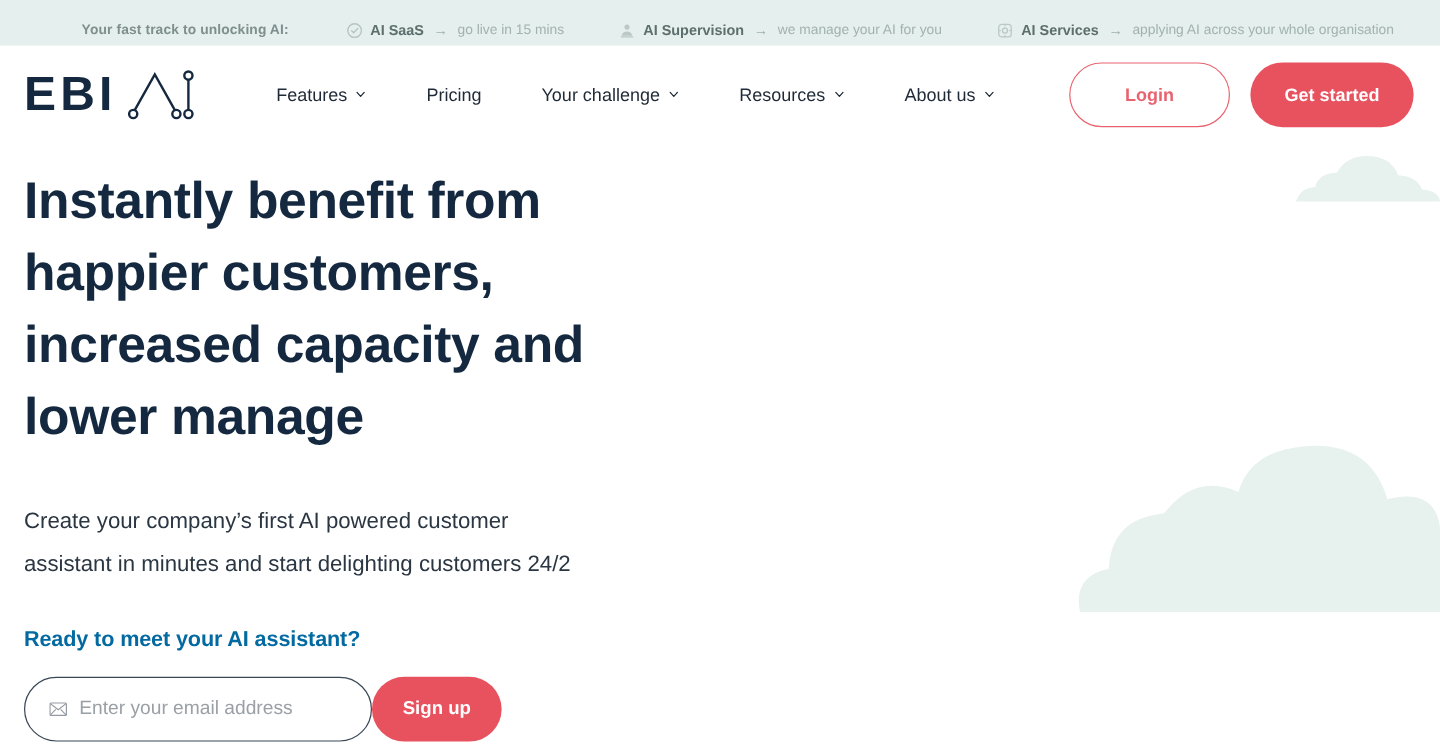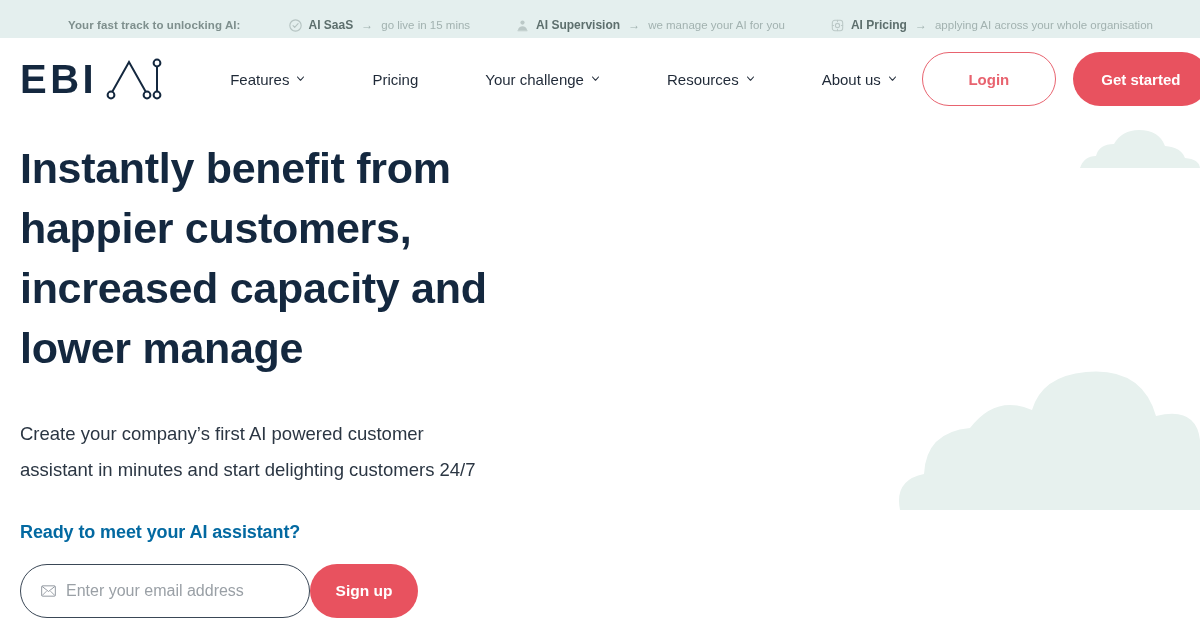--- a/index.html
+++ b/index.html
@@ -45,21 +45,21 @@
     display:flex; align-items:center;
     padding:0 22px 0 20px;
   }
   .logo { display:flex; align-items:center; gap:4px; margin-right:42px;text-align:right; }
   .logo-word {
     font-size:40px; font-weight:700; letter-spacing:3.5px;
     color:#14283f; line-height:1; font-family:"Liberation Sans", sans-serif;
   }
   .logo-mark { display:block; margin-left:2px; }
 
-  .nav { display:flex; align-items:flex-start; gap:17px; flex:1; }
+  .nav { display:flex; align-items:flex-start; gap:0; flex:1; }
   .nav-item {
     display:flex; align-items:center; gap:7px;
     padding:0 25px;
     font-size:15px; color:#1f2937; font-weight:400;
     cursor:pointer; white-space:nowrap;
   }
   .caret { display:inline-block; width:9px; height:9px; position:relative; top:-1px; }
 
   .actions { display:flex; align-items:center; gap:17px; }
   .btn { border:none; cursor:pointer; font-family:inherit; white-space:nowrap; }
@@ -152,21 +152,21 @@
         <span class="arrow">→</span>
         <span class="tail">we manage your AI for you</span>
       </div>
 
       <div class="announce-item">
         <svg class="ic" viewBox="0 0 16 16">
           <rect x="1.6" y="1.6" width="12.8" height="12.8" rx="3" fill="none" stroke="#8a9a98" stroke-width="1.3"></rect>
           <circle cx="8" cy="8" r="2.6" fill="none" stroke="#8a9a98" stroke-width="1.3"></circle>
           <path d="M8 1.6v1.6M8 12.8v1.6M1.6 8h1.6M12.8 8h1.6" stroke="#8a9a98" stroke-width="1.2" stroke-linecap="round"></path>
         </svg>
-        <span class="strong">AI Pricing</span>
+        <span class="strong">AI Services</span>
         <span class="arrow">→</span>
         <span class="tail">applying AI across your whole organisation</span>
       </div>
 
     </div>
   </div>
 
   <header class="header">
 
     <a class="logo">
@@ -230,21 +230,21 @@
 
   <main class="hero">
 
     <h1 class="hero-title">
       <span>Instantly benefit from</span><br>
       <span>happier customers,</span><br>
       <span>increased capacity and</span><br>
       <span>lower manage</span>
     </h1>
 
-    <p class="hero-sub">Create your company’s first AI powered customer assistant in minutes and start delighting customers 24/7</p>
+    <p class="hero-sub">Create your company’s first AI powered customer assistant in minutes and start delighting customers 24/2</p>
 
     <p class="hero-cta">Ready to meet your AI assistant?</p>
 
     <form class="signup">
       <div class="field">
         <svg class="mail-ic" viewBox="0 0 18 14">
           <rect x="0.8" y="0.8" width="16.4" height="12.4" rx="1" fill="none" stroke="#5b6470" stroke-width="1.2"></rect>
           <path d="M1.2 1.4 L9 7.6 L16.8 1.4" fill="none" stroke="#5b6470" stroke-width="1.2"></path>
           <path d="M1.2 12.6 L6.6 7.2 M16.8 12.6 L11.4 7.2" fill="none" stroke="#5b6470" stroke-width="1.1"></path>
         </svg>

